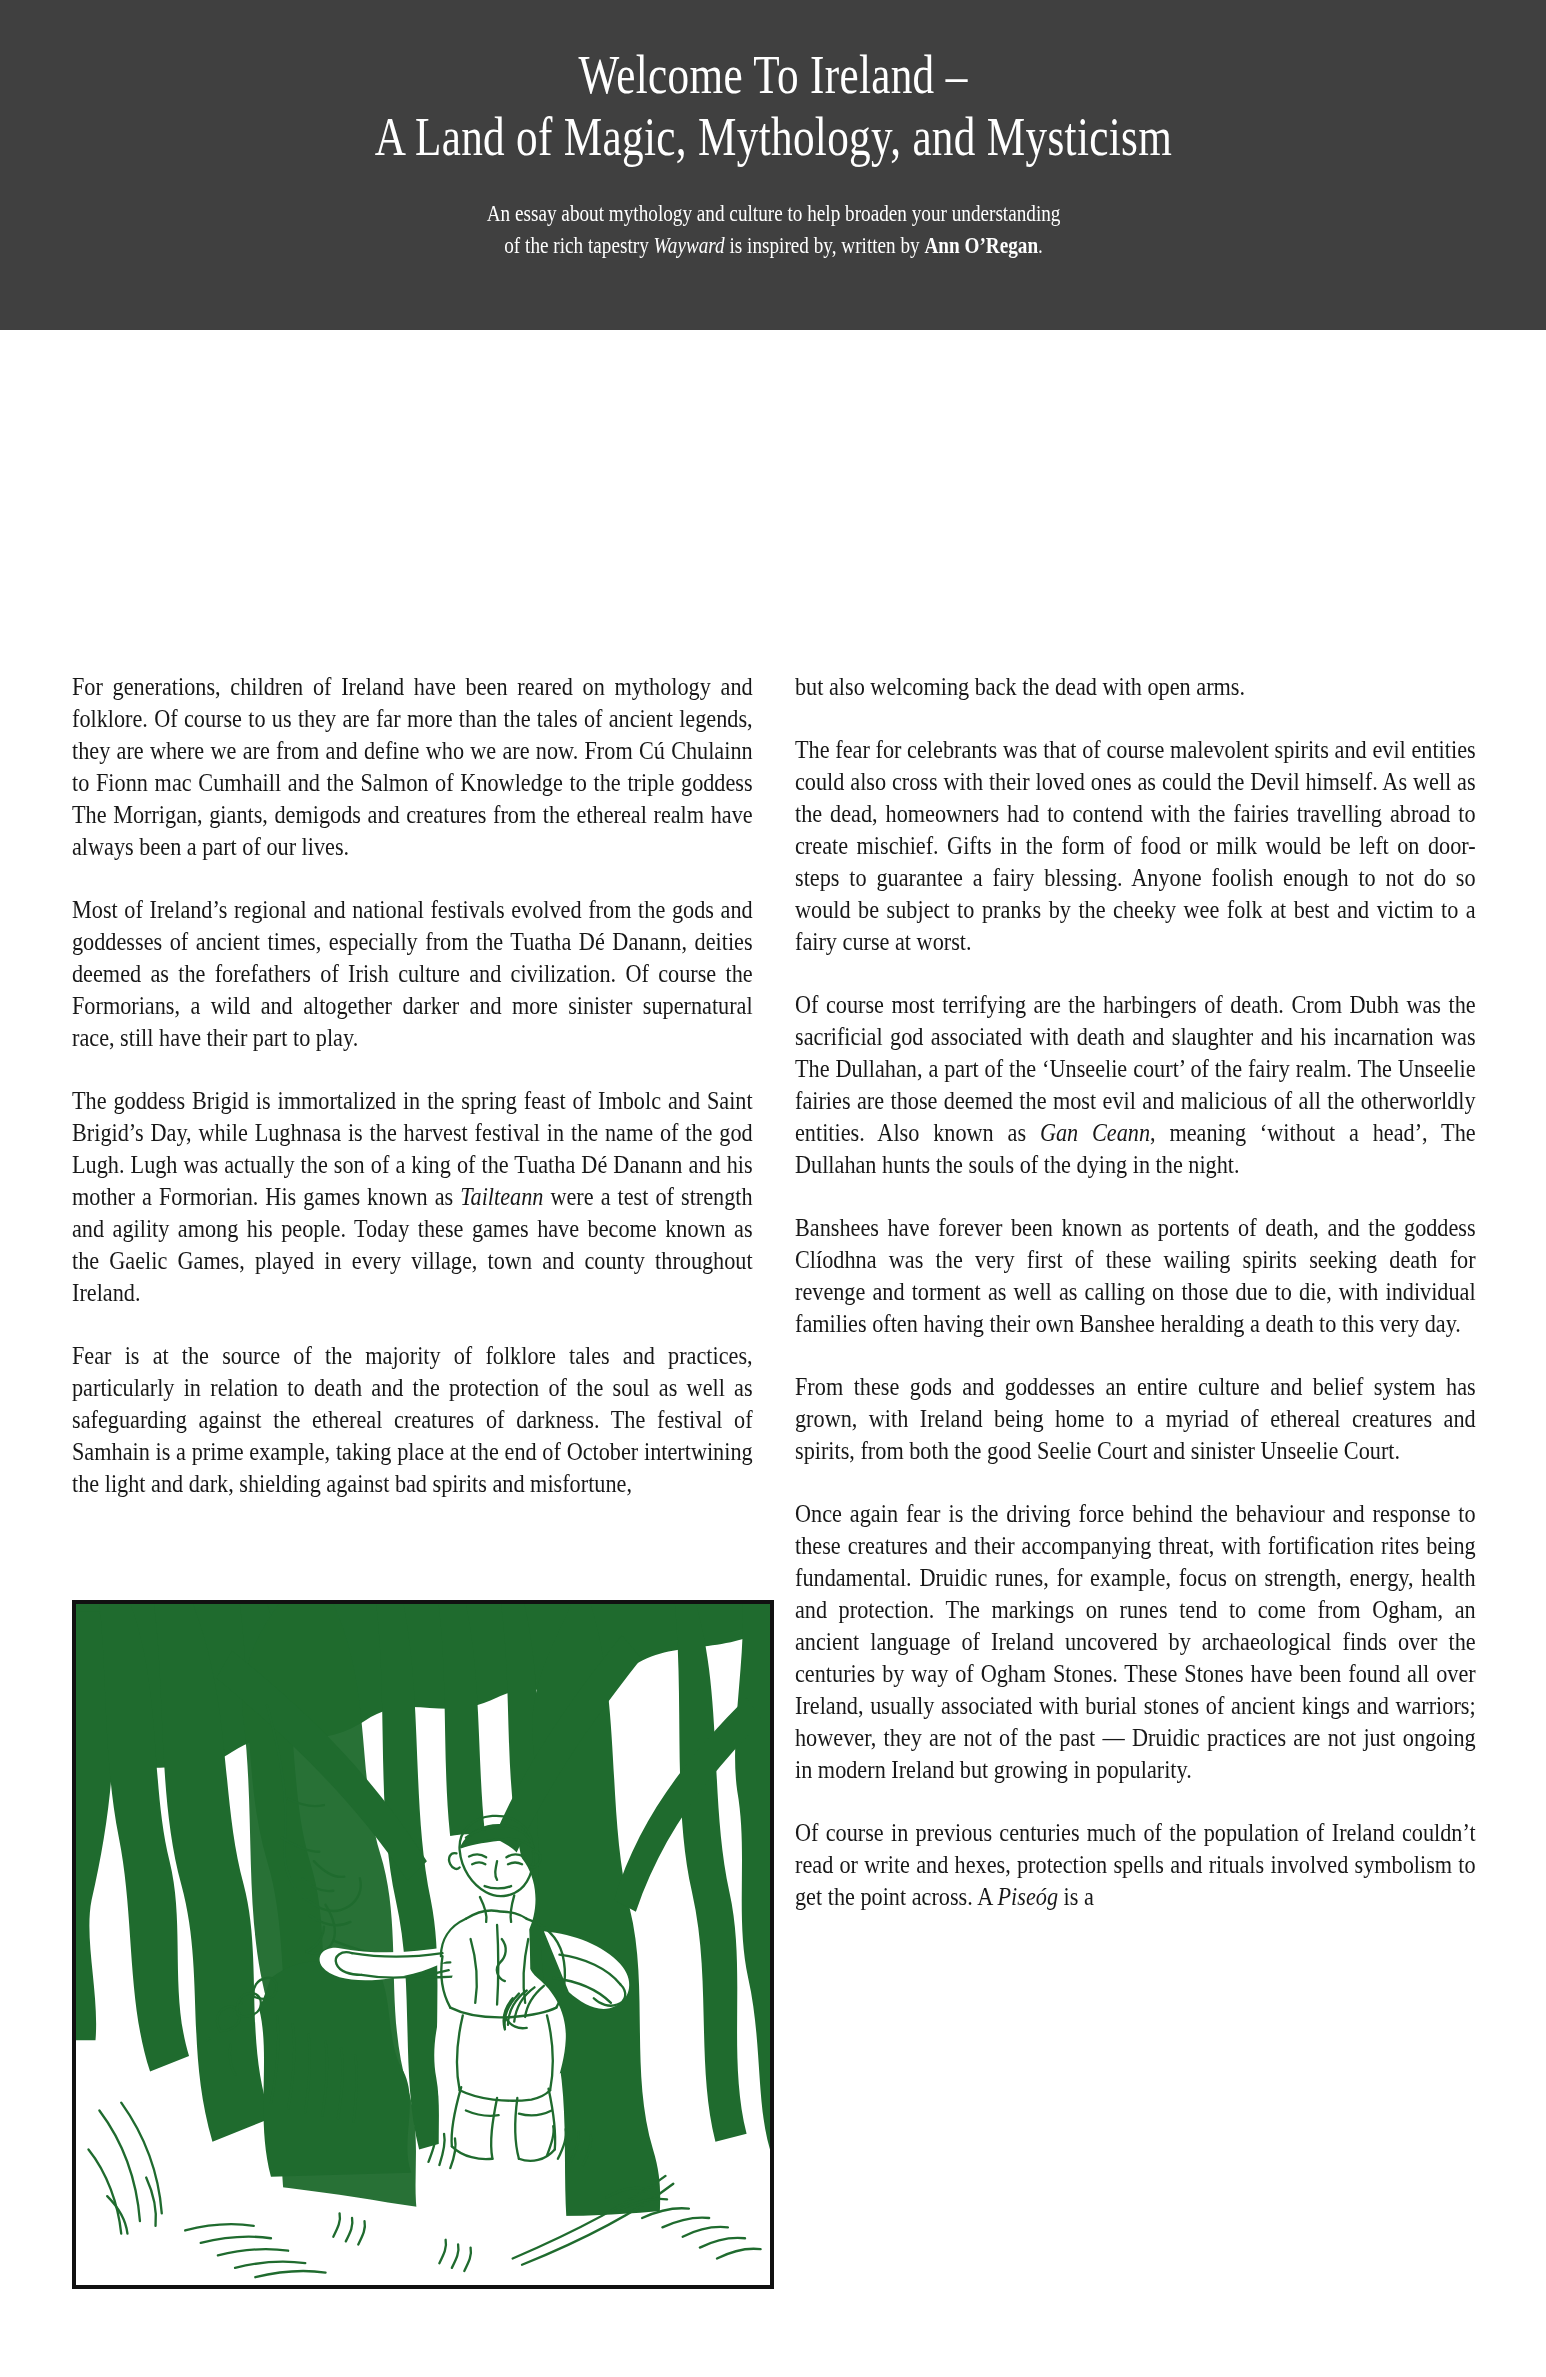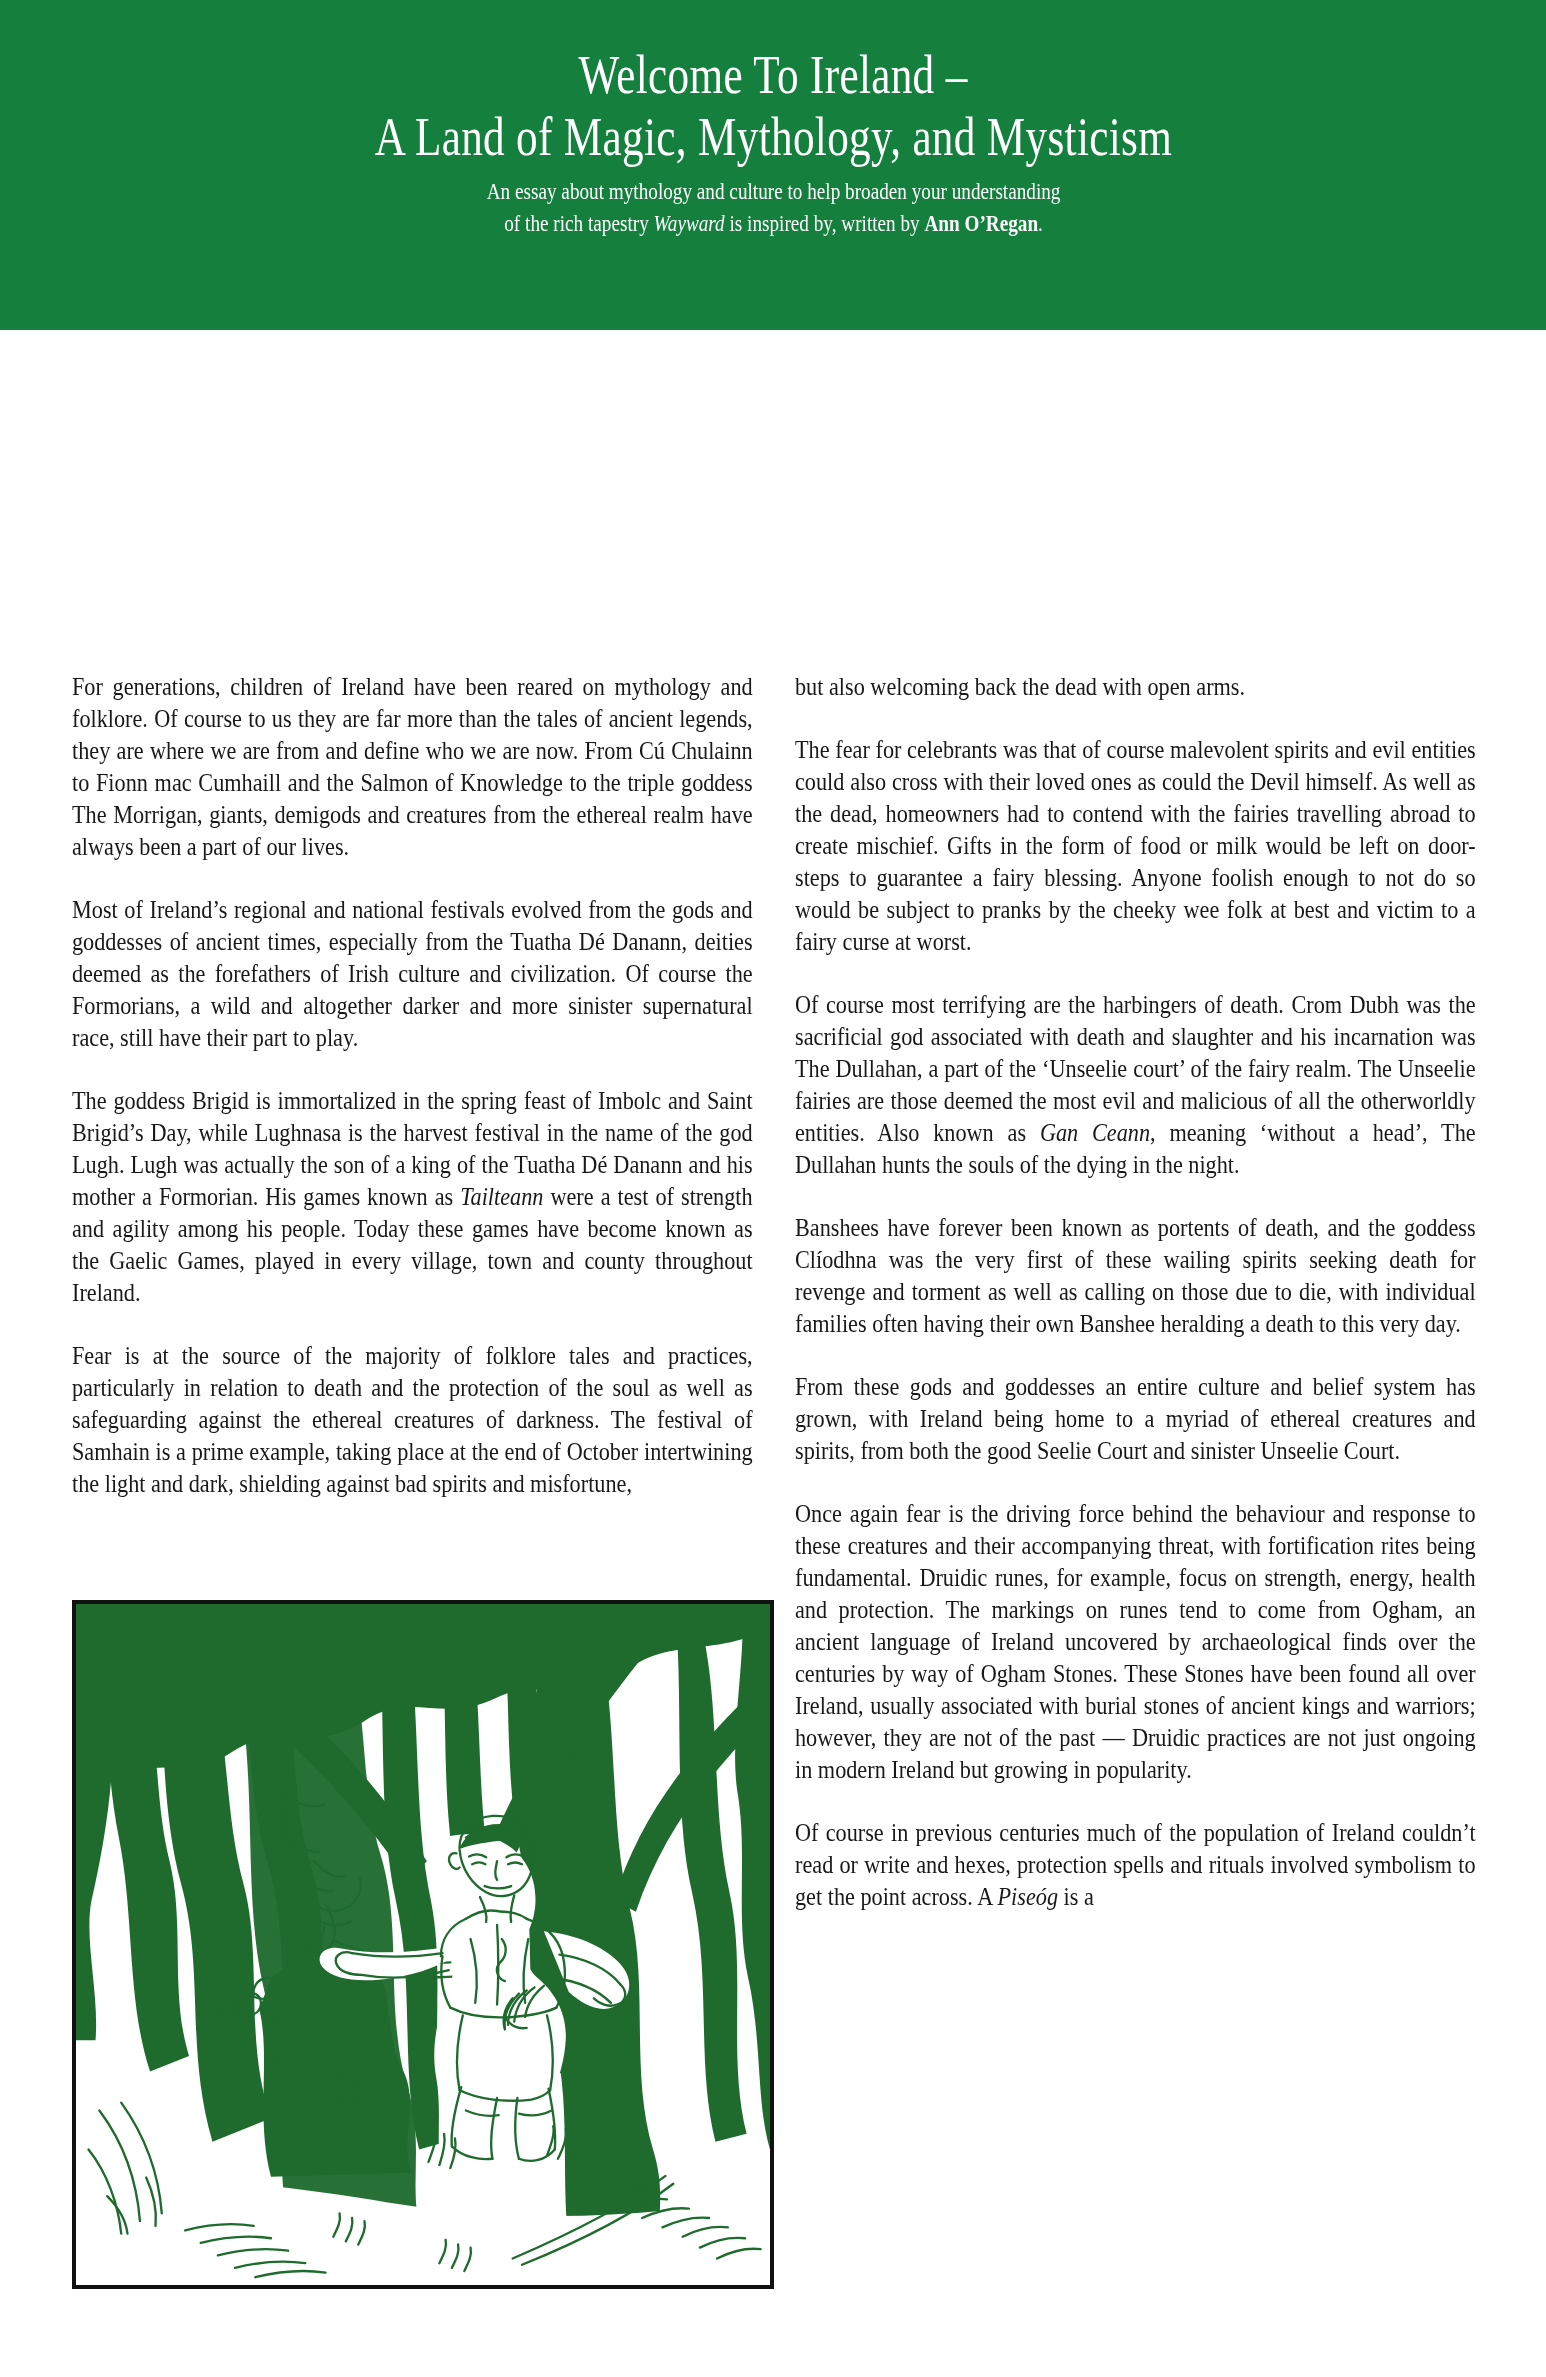--- a/index.html
+++ b/index.html
@@ -12,42 +12,42 @@
     height: 2377px;
     font-family: "Liberation Serif", serif;
     overflow: hidden;
     position: relative;
   }
 
   
   .header-band {
     width: 1547px;
     height: 330px;
-    background: #15803d;
+    background: #404040;
     box-sizing: border-box;
     display: flex;
     flex-direction: column;
     align-items: center;
     justify-content: flex-start;
     padding-top: 45px;
   }
   .title-line {
     color: #ffffff;
     font-family: "Liberation Serif", "DejaVu Serif", serif;
     font-size: 54px;
     line-height: 1.14;
     letter-spacing: 0.4px;
     text-align: center;
     transform: scaleX(0.80);
     transform-origin: center top;
     white-space: nowrap;
     font-weight: 400;
   }
   .subtitle-block {
-    margin-top: 8px;
+    margin-top: 30px;
     text-align: center;
   }
   .subtitle-line {
     color: #ffffff;
     font-family: "Liberation Serif", "DejaVu Serif", serif;
     font-size: 24px;
     line-height: 1.32;
     transform: scaleX(0.80);
     transform-origin: center top;
     white-space: nowrap;

